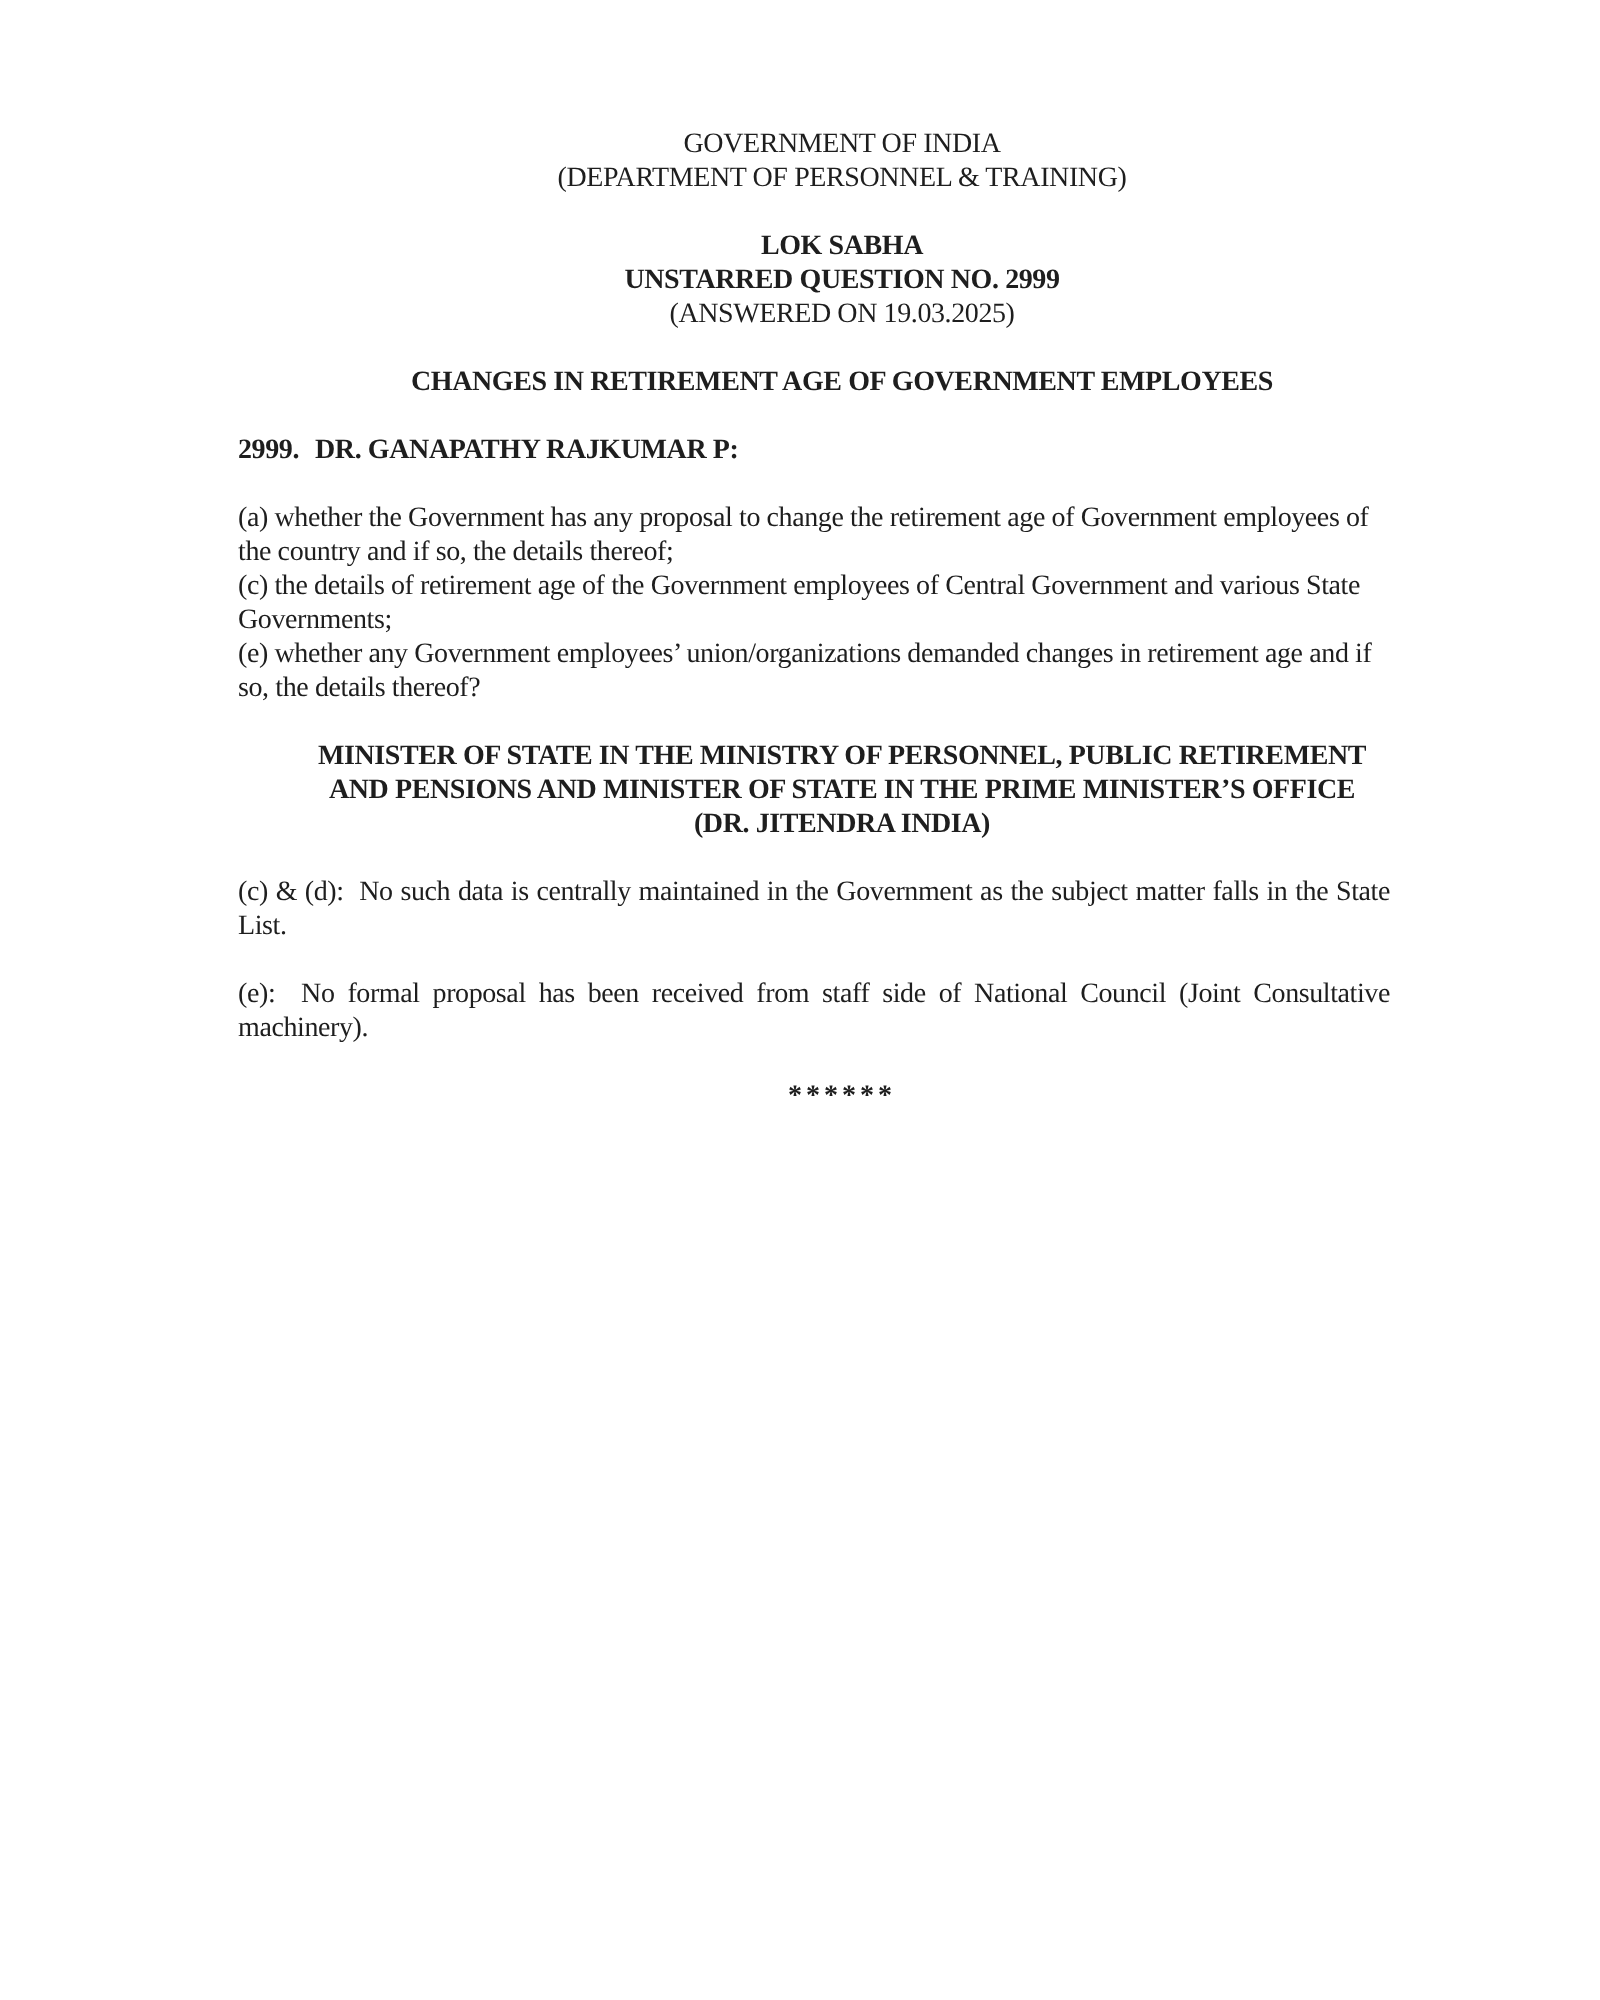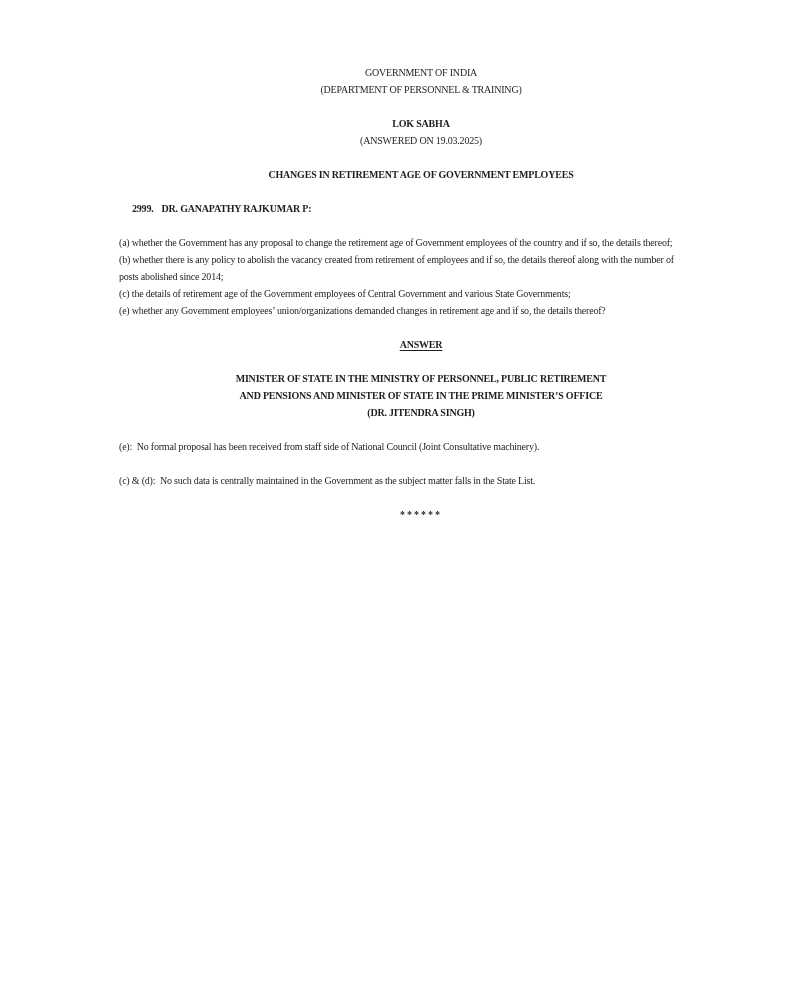--- a/index.html
+++ b/index.html
@@ -3,89 +3,86 @@
 <meta charset="utf-8">
 <style>
   html, body { margin: 0; padding: 0; background: #ffffff; }
   .page {
     position: relative;
     width: 800px;
     height: 880px;
     background: #ffffff;
     color: #1e1e1e;
     font-family: "Liberation Serif", "DejaVu Serif", serif;
-    font-size: 10px;
+    font-size: 14px;
     line-height: 17px;
     letter-spacing: -0.2px;
     overflow: hidden;
   }
   .content {
     padding: 64px 105px 0 119px; 
   }
   .block { margin: 0 0 17px 0; }
   .center { text-align: center; transform: translateX(14px); }
   .bold { font-weight: bold; }
   .justify { text-align: justify; }
   .answer-heading-text {
     font-weight: bold;
     text-decoration: underline;
     text-underline-offset: 2px;
   }
-  .members { display: flex; font-weight: bold; margin-left: 13px; }
+  .members { display: flex; font-weight: bold; }
   .members .qnum { margin-right: 8px; }
   .end-marker {
     font-weight: bold;
     letter-spacing: 2px;
   }
   .line { min-height: 17px; }
 </style>
 </head>
 <body>
 
 <div class="page">
   <div class="content">
 
     <div class="block center">
       <div class="line">GOVERNMENT OF INDIA</div>
       <div class="line">(DEPARTMENT OF PERSONNEL &amp; TRAINING)</div>
     </div>
 
     <div class="block center">
       <div class="line bold">LOK SABHA</div>
+      <div class="line bold">UNSTARRED QUESTION NO. 2999</div>
       <div class="line">(ANSWERED ON 19.03.2025)</div>
     </div>
 
     <div class="block center bold">CHANGES IN RETIREMENT AGE OF GOVERNMENT EMPLOYEES</div>
 
     <div class="block members">
       <span class="qnum">2999.</span>
       <div>
         <div class="line">DR. GANAPATHY RAJKUMAR P:</div>
       </div>
     </div>
 
 
     <div class="block">
       <div>(a) whether the Government has any proposal to change the retirement age of Government employees of the country and if so, the details thereof;</div>
-      <div>(b) whether there is any policy to abolish the vacancy created from retirement of employees and if so, the details thereof along with the number of posts abolished since 2014;</div>
       <div>(c) the details of retirement age of the Government employees of Central Government and various State Governments;</div>
       <div>(e) whether any Government employees’ union/organizations demanded changes in retirement age and if so, the details thereof?</div>
     </div>
 
-    <div class="block center">
-      <span class="answer-heading-text">ANSWER</span>
-    </div>
 
     <div class="block center bold">
       <div class="line">MINISTER OF STATE IN THE MINISTRY OF PERSONNEL, PUBLIC RETIREMENT</div>
       <div class="line">AND PENSIONS AND MINISTER OF STATE IN THE PRIME MINISTER’S OFFICE</div>
-      <div class="line">(DR. JITENDRA SINGH)</div>
+      <div class="line">(DR. JITENDRA INDIA)</div>
     </div>
 
+    <div class="block justify">(c) &amp; (d):&nbsp; No such data is centrally maintained in the Government as the subject matter falls in the State List.</div>
     <div class="block justify">(e):&nbsp; No formal proposal has been received from staff side of National Council (Joint Consultative machinery).</div>
-    <div class="block justify">(c) &amp; (d):&nbsp; No such data is centrally maintained in the Government as the subject matter falls in the State List.</div>
 
     <div class="block center">
       <span class="end-marker">******</span>
     </div>
 
   </div>
 </div>
 
 </body></html>

